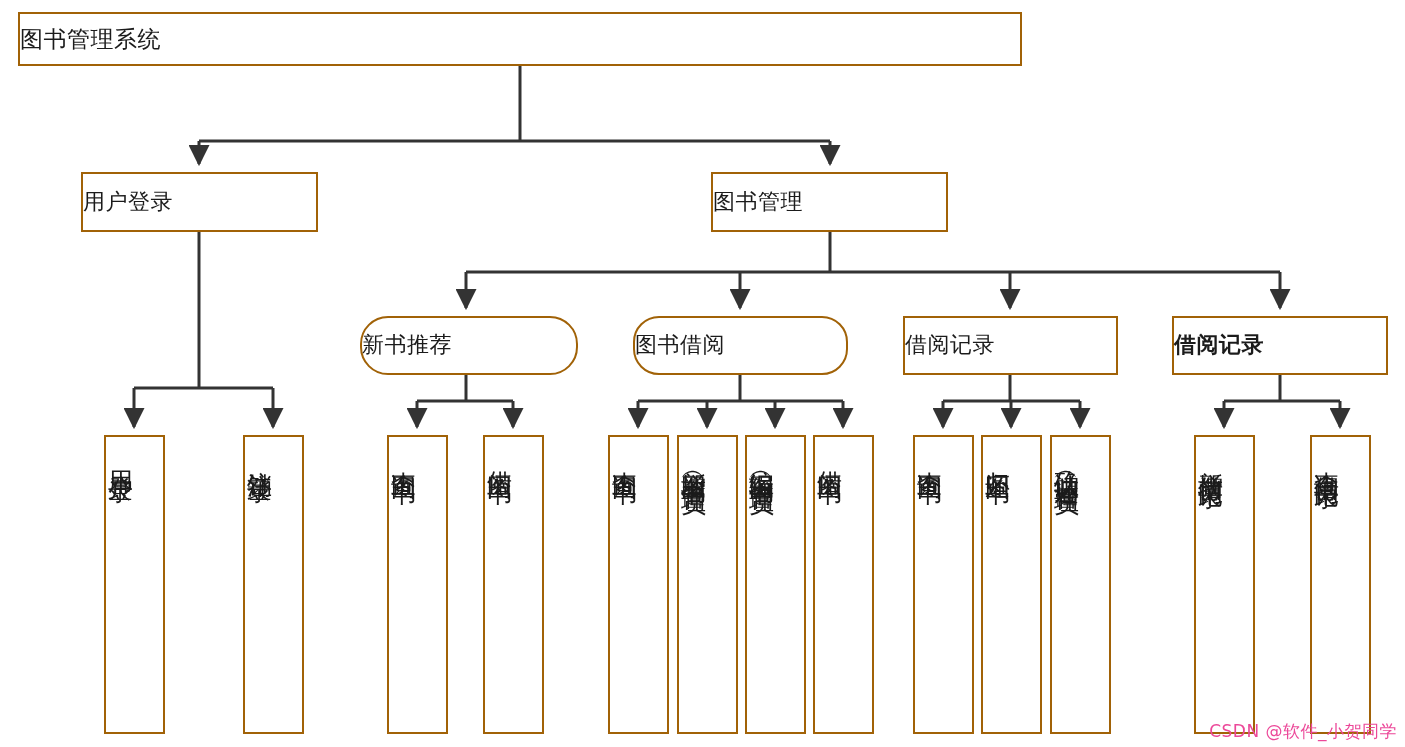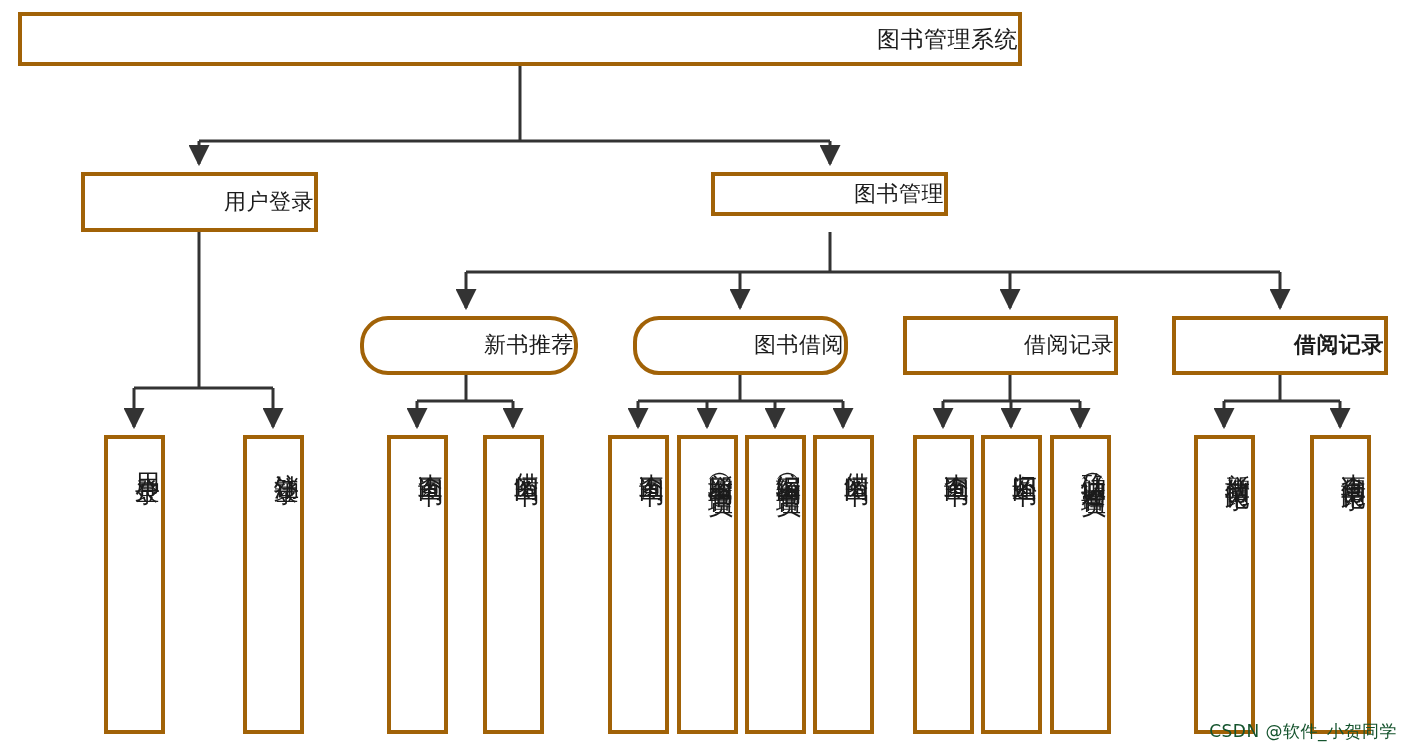--- a/index.html
+++ b/index.html
@@ -20,25 +20,25 @@
   #edges {
     position: absolute;
     left: 0;
     top: 0;
     width: 1405px;
     height: 747px;
   }
   .node {
     position: absolute;
     box-sizing: border-box;
-    border: 4px solid #a16207;
+    border: 2px solid #a16207;
     background: #ffffff;
     display: flex;
     align-items: center;
-    justify-content: flex-end;
+    justify-content: flex-start;
     color: #1b1b1b;
   }
   .node-label {
     display: block;
     text-align: center;
     line-height: 1.22;
     white-space: pre;
   }
   .node.horizontal .node-label {
     font-size: 22px;
@@ -56,21 +56,21 @@
     letter-spacing: 3px;
   }
   #root-node .node-label {
     font-size: 23px;
   }
   #watermark {
     position: absolute;
     right: 8px;
     bottom: 4px;
     font-size: 17px;
-    color: #14532d;
+    color: #ec4899;
     letter-spacing: 0.5px;
     white-space: pre;
     pointer-events: none;
   }
 </style>
 </head>
 <body>
 
 <div id="canvas">
 
@@ -137,21 +137,21 @@
   </svg>
 
   <div class="node horizontal" id="root-node" style="left: 18px; top: 12px; width: 1004px; height: 54px;">
     <span class="node-label">图书管理系统</span>
   </div>
 
   <div id="level2-layer">
       <div class="node horizontal" style="left: 81px; top: 172px; width: 237px; height: 60px;">
         <span class="node-label">用户登录</span>
       </div>
-      <div class="node horizontal" style="left: 711px; top: 172px; width: 237px; height: 44px;">
+      <div class="node horizontal" style="left: 711px; top: 172px; width: 237px; height: 60px;">
         <span class="node-label">图书管理</span>
       </div>
     </div>
   <div id="level3-layer">
       <div class="node horizontal" style="left: 360px; top: 316px; width: 218px; height: 59px; border-radius: 28px;">
         <span class="node-label">新书推荐</span>
       </div>
       <div class="node horizontal" style="left: 633px; top: 316px; width: 215px; height: 59px; border-radius: 26px;">
         <span class="node-label">图书借阅</span>
       </div>

